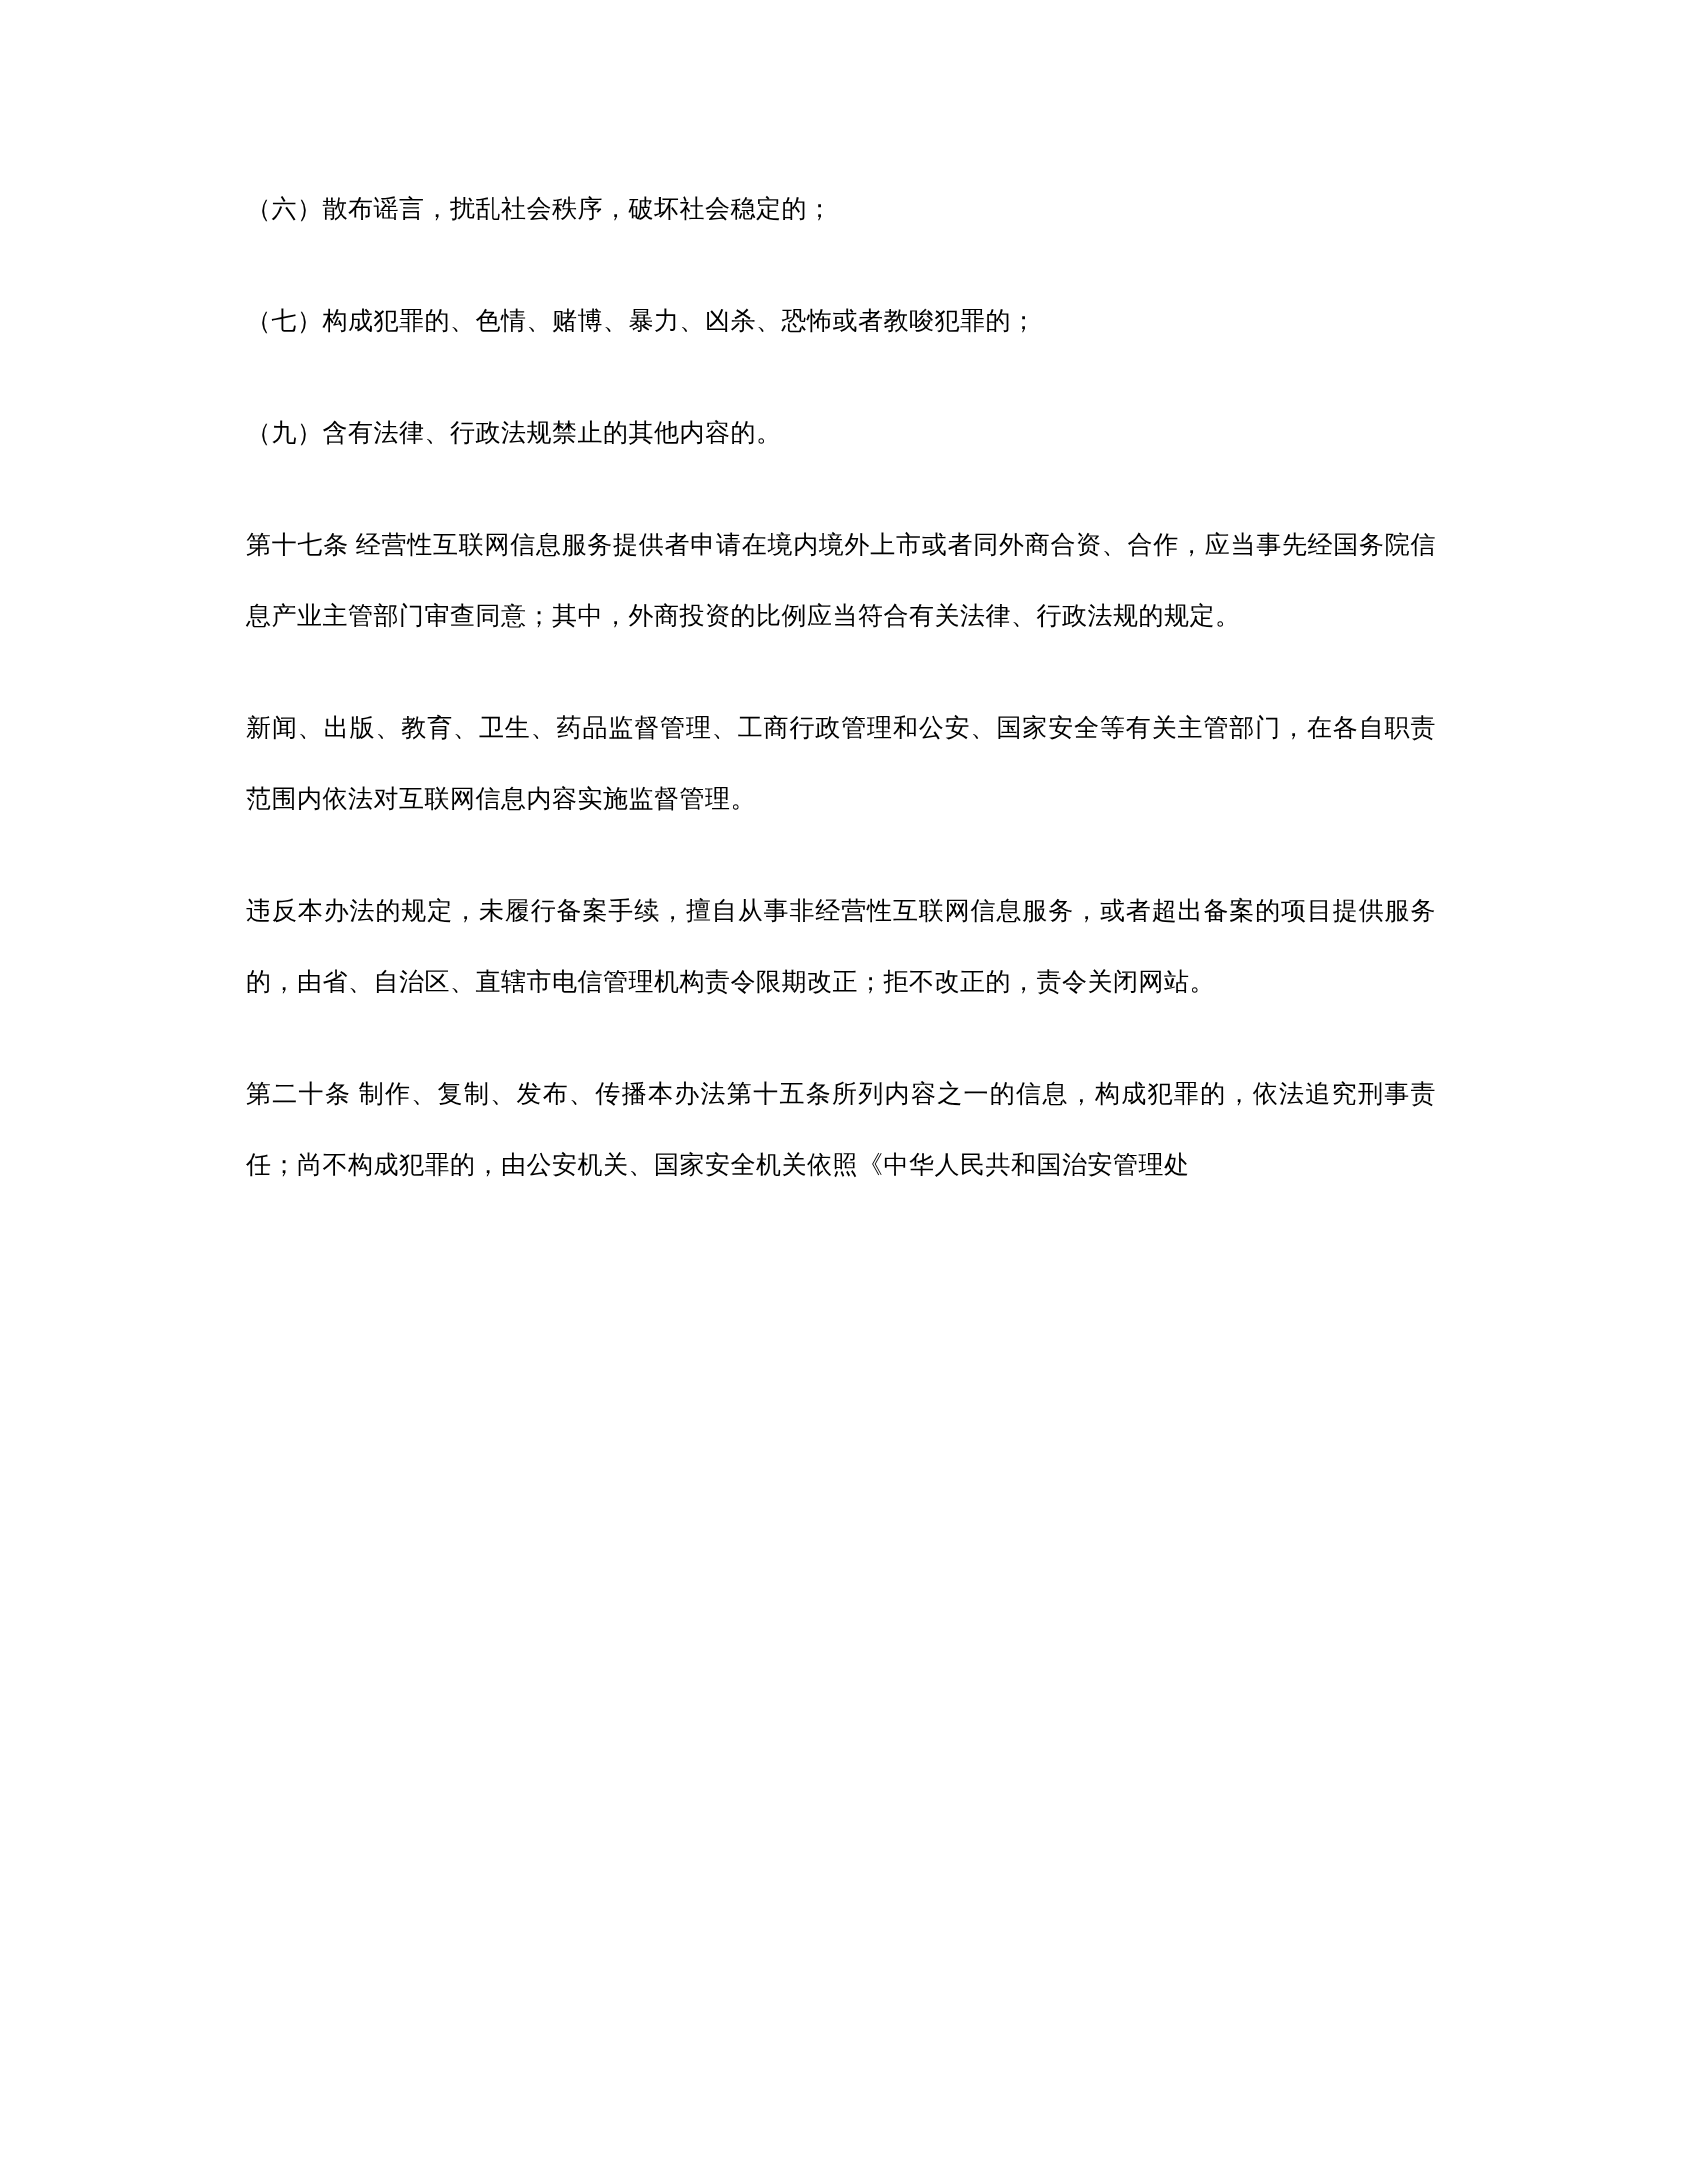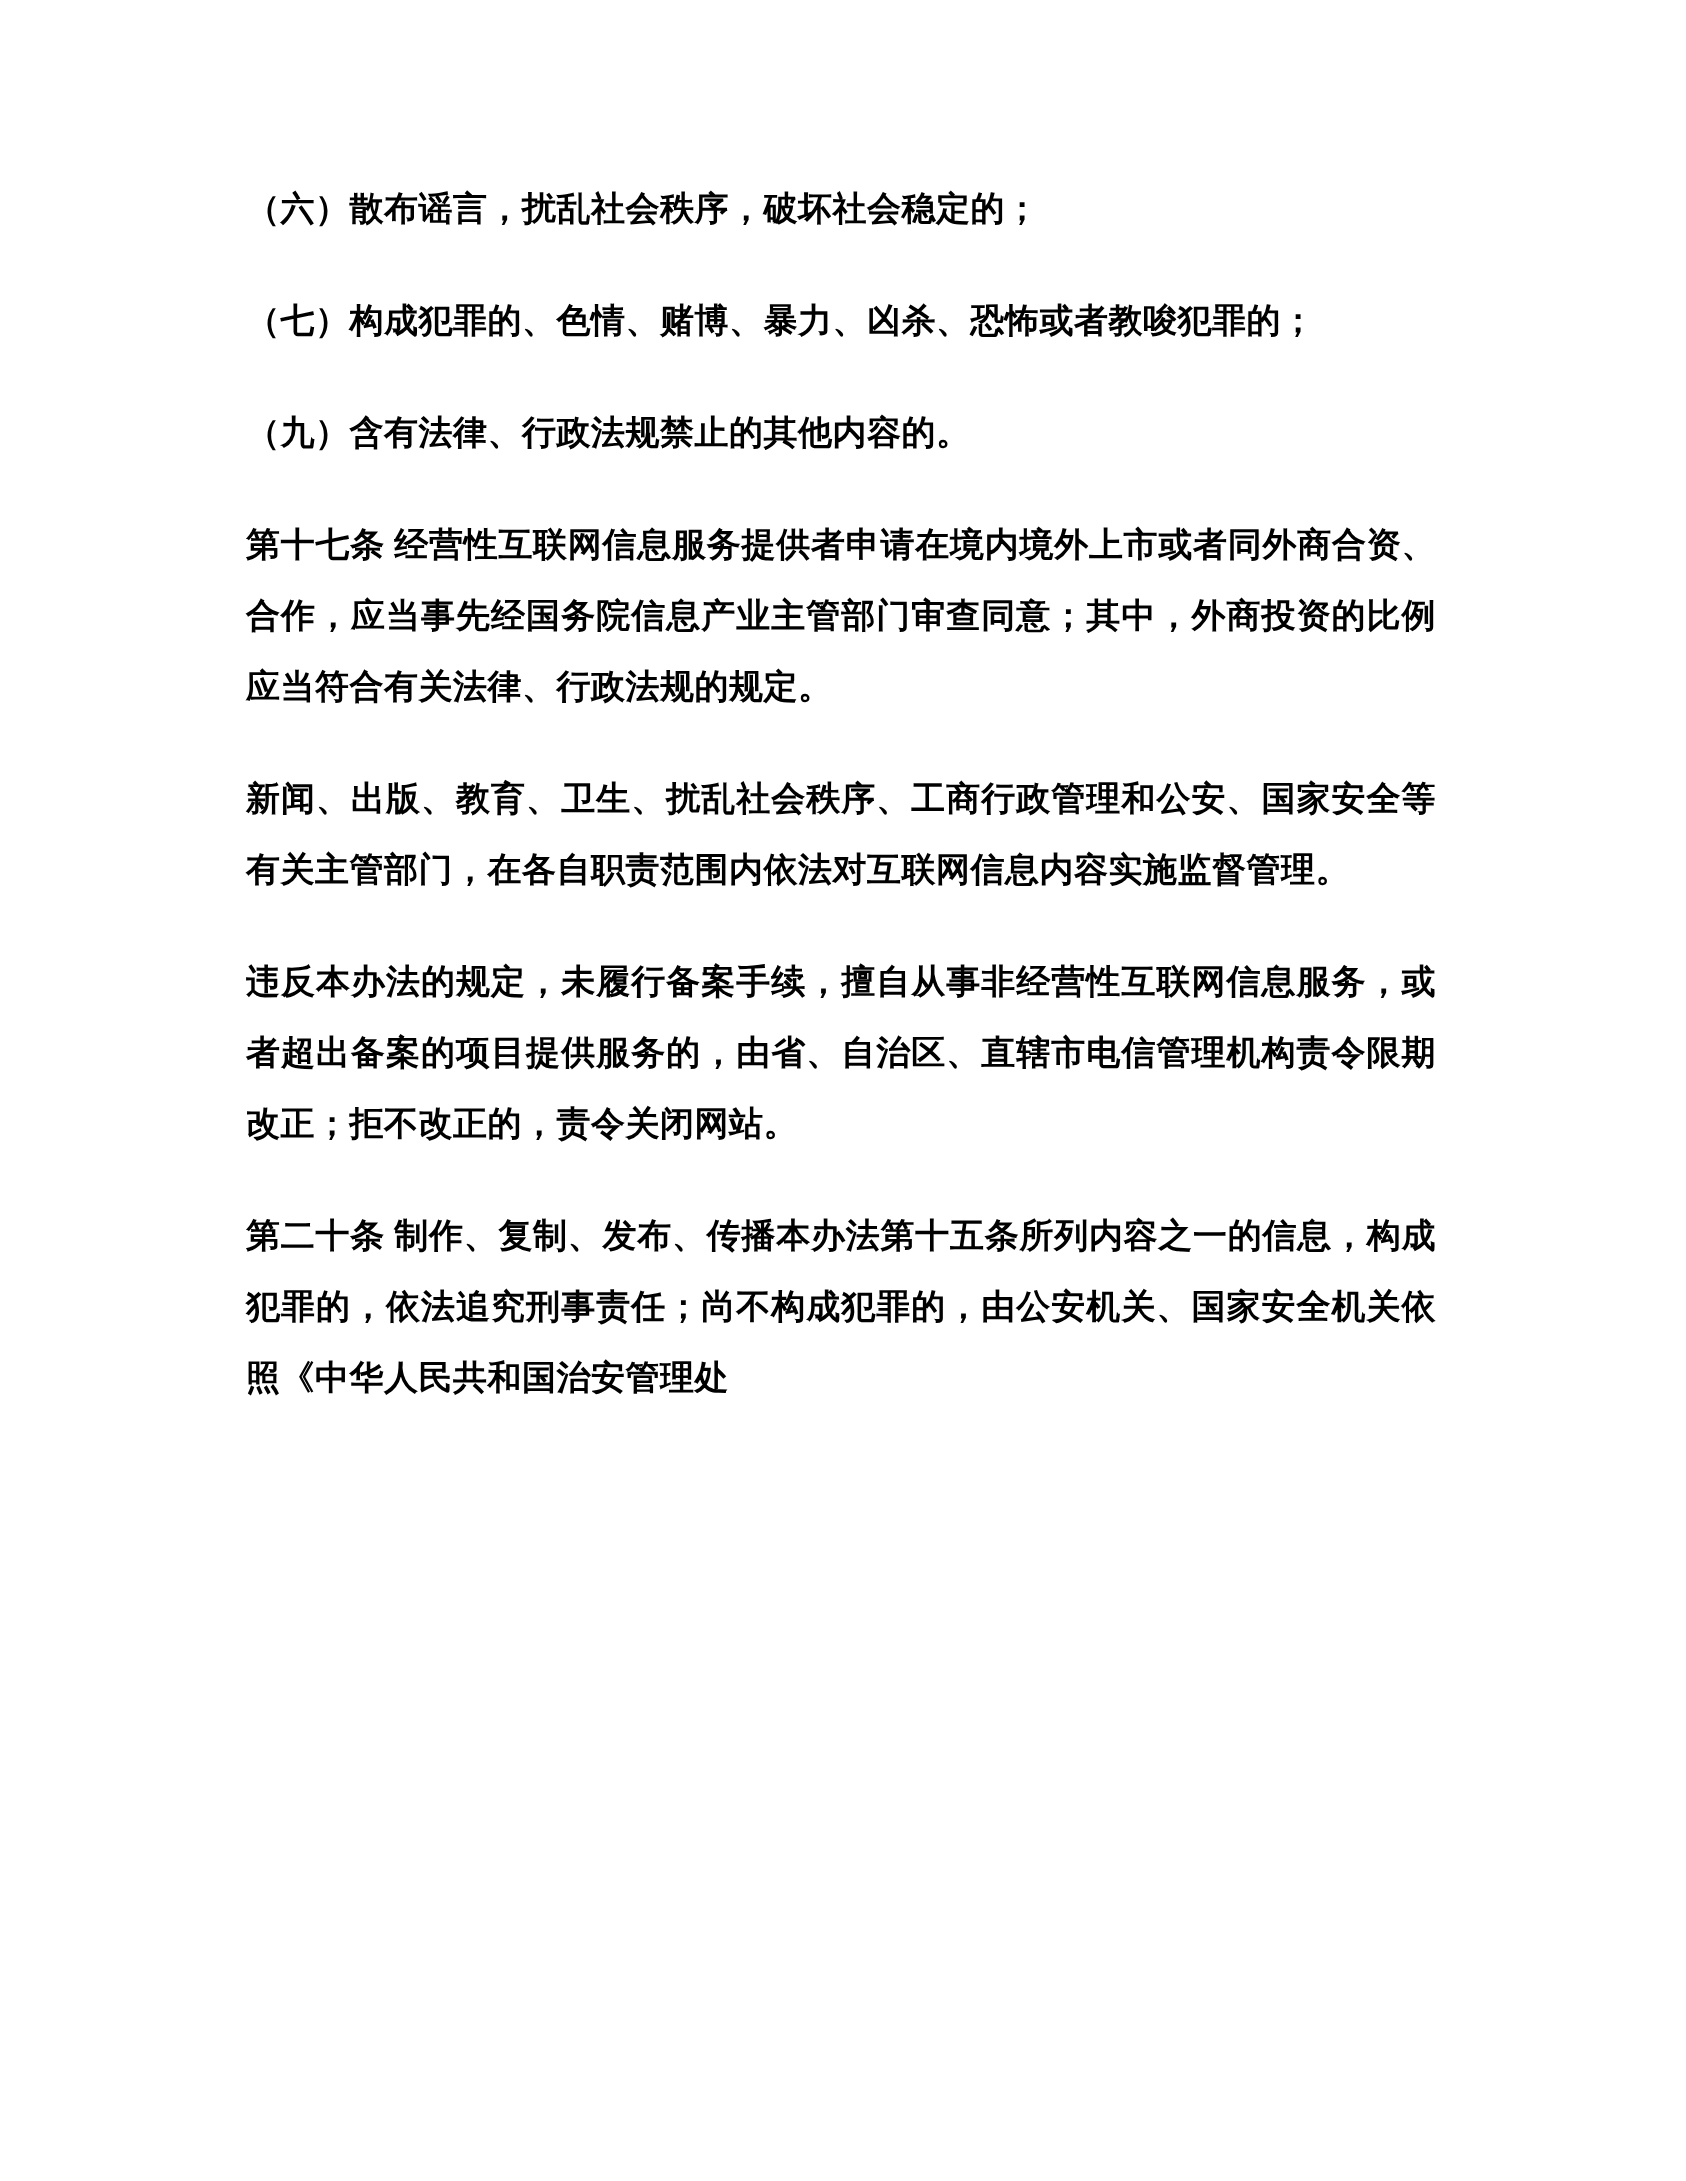--- a/index.html
+++ b/index.html
@@ -16,37 +16,36 @@
       height: 2182px;
       margin: 0 auto;
       background: #ffffff;
       overflow: hidden;
       padding: 173px 250px 0 246px;
     }
     .content {
       width: 1190px;
     }
     .content p {
-      font-size: 34px;
+      font-size: 25px;
       line-height: 71px;
       text-align: justify;
       text-justify: inter-ideograph;
       letter-spacing: 0.5px;
       margin: 0 0 41px 0;
       word-break: break-all;
-      font-weight: bold;
     }
   </style>
 </head>
 <body>
 
 <div class="page">
   <div class="content">
     <p>（六）散布谣言，扰乱社会秩序，破坏社会稳定的；</p>
     <p>（七）构成犯罪的、色情、赌博、暴力、凶杀、恐怖或者教唆犯罪的；</p>
     <p>（九）含有法律、行政法规禁止的其他内容的。</p>
     <p>第十七条  经营性互联网信息服务提供者申请在境内境外上市或者同外商合资、合作，应当事先经国务院信息产业主管部门审查同意；其中，外商投资的比例应当符合有关法律、行政法规的规定。</p>
-    <p>新闻、出版、教育、卫生、扰乱社会秩序、工商行政管理和公安、国家安全等有关主管部门，在各自职责范围内依法对互联网信息内容实施监督管理。</p>
+    <p>新闻、出版、教育、卫生、药品监督管理、工商行政管理和公安、国家安全等有关主管部门，在各自职责范围内依法对互联网信息内容实施监督管理。</p>
     <p>违反本办法的规定，未履行备案手续，擅自从事非经营性互联网信息服务，或者超出备案的项目提供服务的，由省、自治区、直辖市电信管理机构责令限期改正；拒不改正的，责令关闭网站。</p>
     <p>第二十条  制作、复制、发布、传播本办法第十五条所列内容之一的信息，构成犯罪的，依法追究刑事责任；尚不构成犯罪的，由公安机关、国家安全机关依照《中华人民共和国治安管理处</p>
   </div>
 </div>
 
 
 </body></html>

